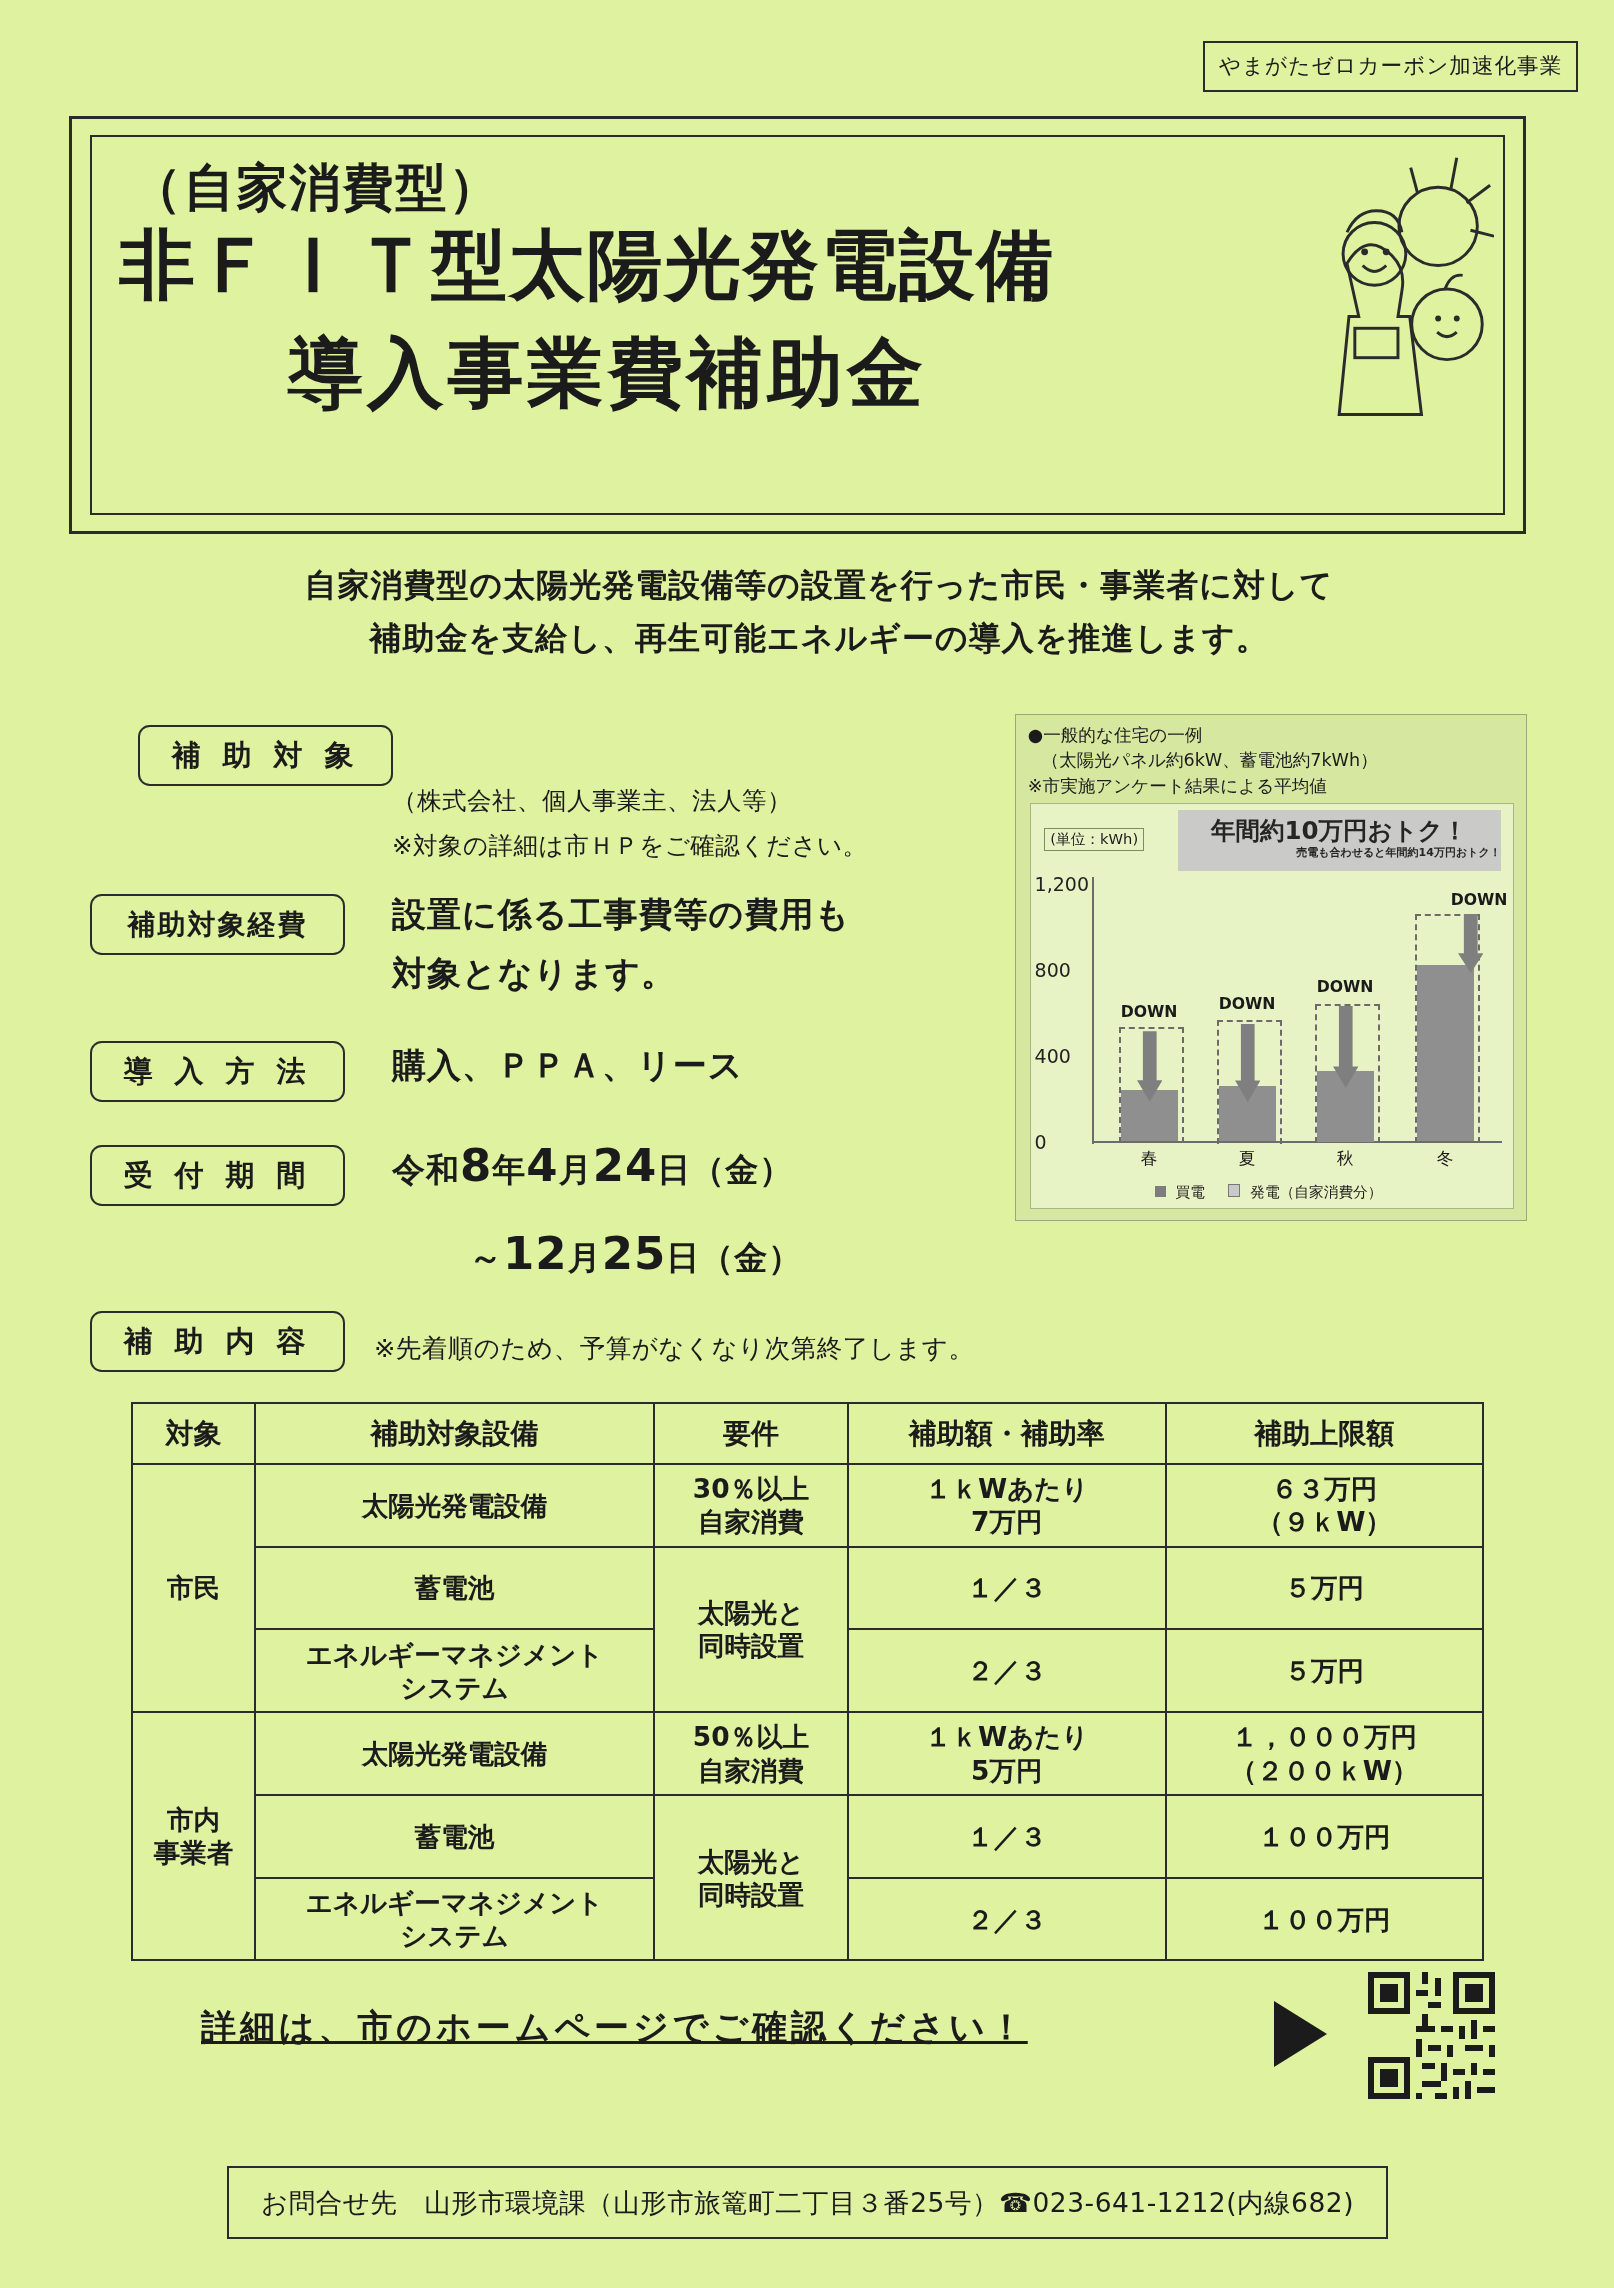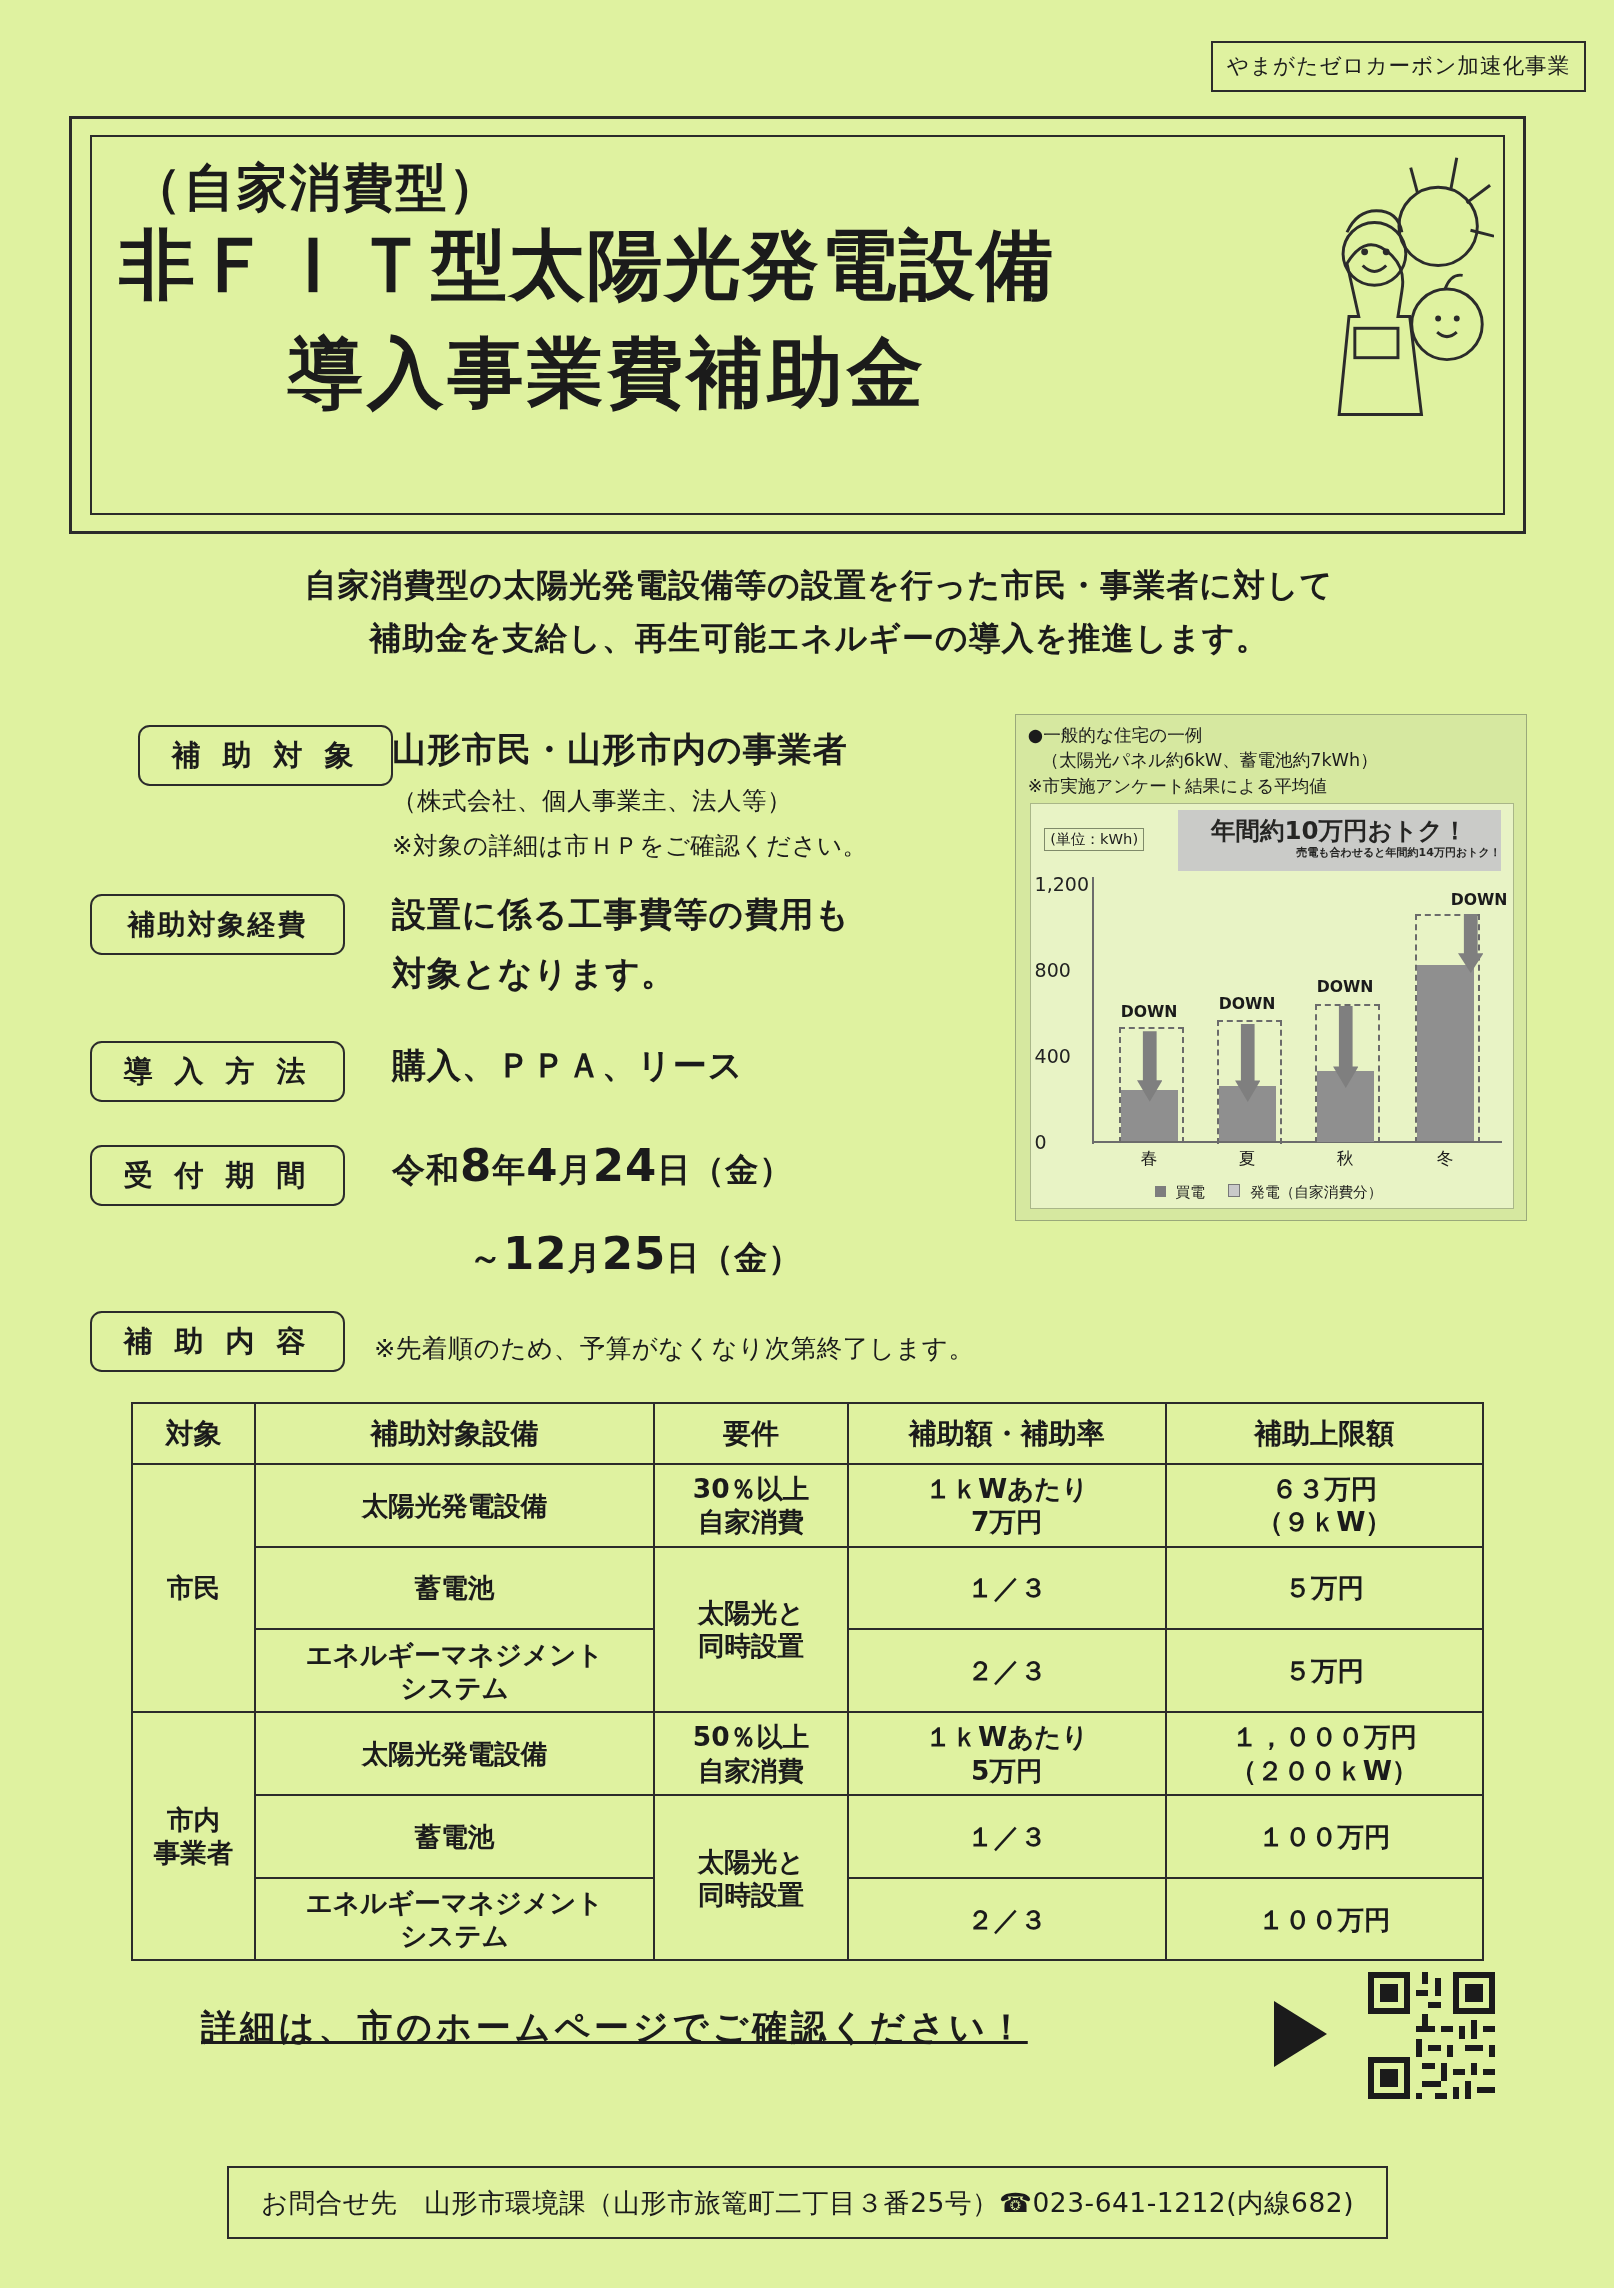--- a/index.html
+++ b/index.html
@@ -8,21 +8,21 @@
     background:#dff2a0;
     font-family:"DejaVu Sans","Liberation Sans",sans-serif;
     color:#1b1b1b;
     position:relative;
     overflow:hidden;
   }
   .page{position:absolute;inset:0;}
 
   
   .top-tag{
-    position:absolute;top:41px;right:28px;
+    position:absolute;top:41px;right:36px;
     border:2px solid #2b2b2b;
     padding:7.8px 13.7px 9.8px 13.7px;
     font-size:21.6px;letter-spacing:1px;
     background:transparent;
   }
 
   
   .title-outer{
     position:absolute;left:69px;top:116px;width:1451px;height:412px;
     border:3.9px solid #2b2b2b;
@@ -188,21 +188,20 @@
       </svg>
     </div>
   </div>
 
   <div class="lead">
     <div>自家消費型の太陽光発電設備等の設置を行った市民・事業者に対して</div>
     <div>補助金を支給し、再生可能エネルギーの導入を推進します。</div>
   </div>
 
   <div class="pill" style="left:90px;top:725px;margin-left:48px;">補 助 対 象</div>
-  <div class="rowtext" style="left:392px;top:727px;">山形市民・山形市内の事業者</div>
   <div class="sub1" style="left:392px;top:784px;">（株式会社、個人事業主、法人等）</div>
   <div class="sub1" style="left:392px;top:829px;">※対象の詳細は市ＨＰをご確認ください。</div>
 
   <div class="pill tight" style="left:90px;top:894px;">補助対象経費</div>
   <div class="rowtext" style="left:392px;top:892px;">設置に係る工事費等の費用も</div>
   <div class="rowtext" style="left:392px;top:951px;">対象となります。</div>
 
   <div class="pill" style="left:90px;top:1041px;">導 入 方 法</div>
   <div class="rowtext" style="left:392px;top:1043px;">購入、ＰＰＡ、リース</div>
 

